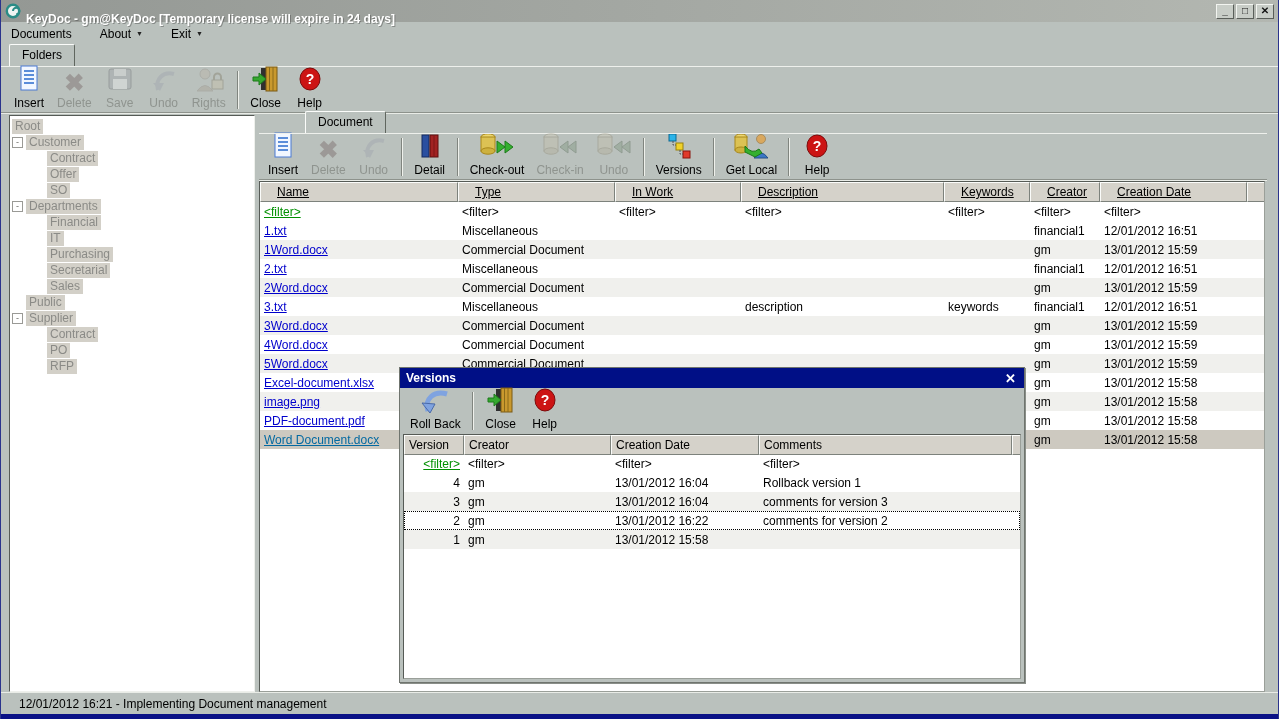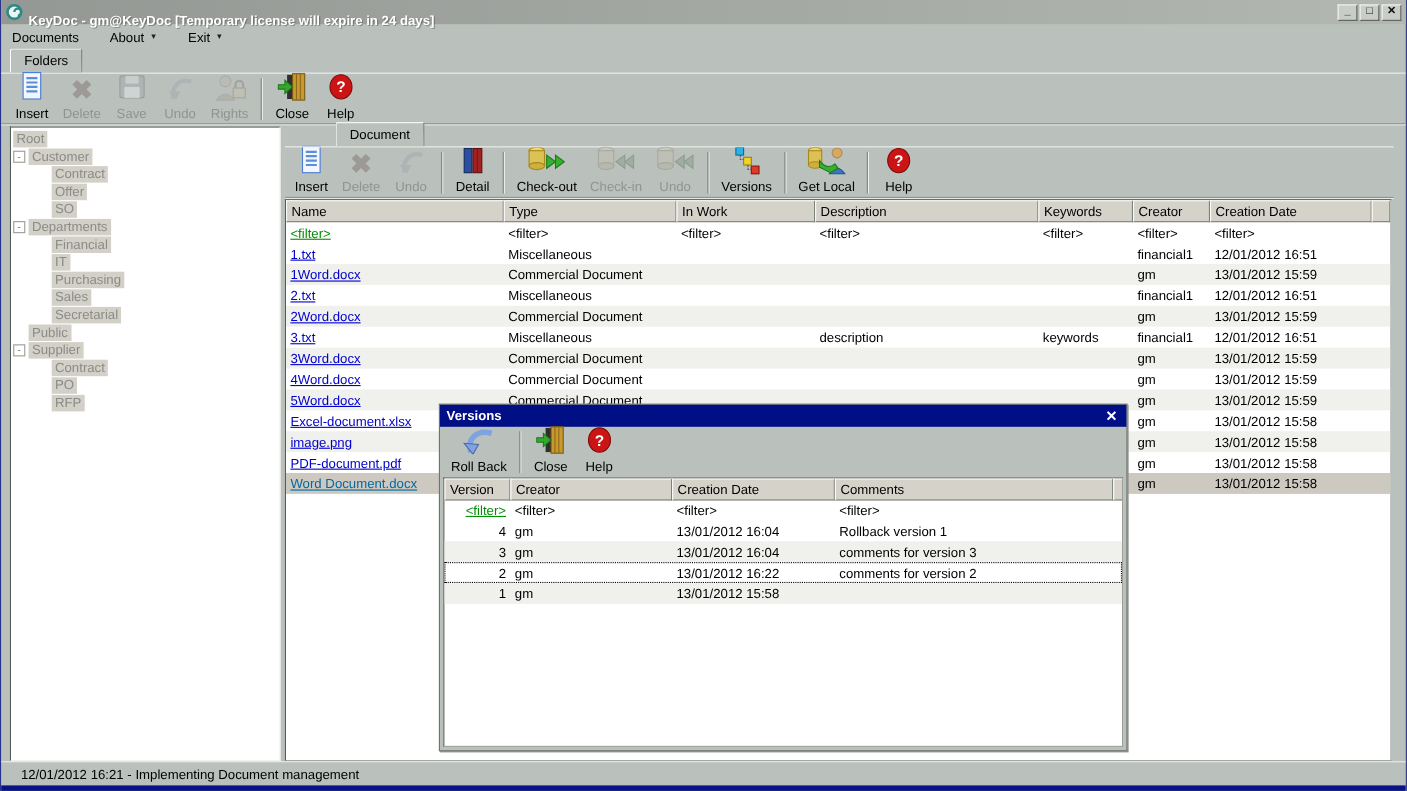--- a/index.html
+++ b/index.html
@@ -61,21 +61,21 @@
   .docpanel { position:absolute; left:258px; top:112px; width:1008px; height:580px; }
   .tabstrip2 { position:relative; height:22px; border-bottom:1px solid #eef0ec; }
   .toolbar2 { height:46px; border-bottom:1px solid #8d928c; box-shadow:0 1px 0 #e9ece7; padding-left:2px; }
 
   
   .maintable { position:absolute; left:0; top:69px; width:1006px; height:511px; background:#fff;
     border:1px solid; border-color:#565b56 #9a9f99 #9a9f99 #565b56; overflow:hidden; }
   .mrow { display:grid; grid-template-columns:198px 157px 126px 203px 86px 70px 147px 1fr; height:19px; align-items:center; }
   .mhead { height:20px; }
   .mhc { height:20px; background:#d5d2ca; border:1px solid; border-color:#fbfcfa #7d827c #7d827c #fbfcfa;
-    padding:1px 4px; display:flex; align-items:center; white-space:nowrap; overflow:hidden; }
+    padding:1px 16px; display:flex; align-items:center; white-space:nowrap; overflow:hidden;text-decoration:underline; }
   .mc { padding:0 4px; white-space:nowrap; overflow:hidden; height:19px; display:flex; align-items:center; }
   .mrow.g { background:#f0f0ed; }
   .mrow.sel { background:#cdc9c0; }
   a.doclink { color:#0000cc; text-decoration:underline; cursor:pointer; }
   a.flink { color:#009000; text-decoration:underline; cursor:pointer; }
   .sel a.doclink { color:#0369a1; }
 
   
   .dialog { position:absolute; left:398px; top:367px; width:626px; height:316px; background:#bac1bd;
     border:1px solid #6f746e; box-shadow:1px 1px 0 #8a8f89; z-index:10; }
@@ -234,24 +234,24 @@
     <div class="trow lvl2">
         <span class="tlabel">Financial</span>
       </div>
     <div class="trow lvl2">
         <span class="tlabel">IT</span>
       </div>
     <div class="trow lvl2">
         <span class="tlabel">Purchasing</span>
       </div>
     <div class="trow lvl2">
+        <span class="tlabel">Secretarial</span>
+      </div>
+    <div class="trow lvl2">
         <span class="tlabel">Sales</span>
-      </div>
-    <div class="trow lvl2">
-        <span class="tlabel">Secretarial</span>
       </div>
     <div class="trow lvl1 nobox">
         <span class="tlabel">Public</span>
       </div>
     <div class="trow lvl1">
         <span class="expander">-</span>
         <span class="tlabel">Supplier</span>
       </div>
     <div class="trow lvl2">
         <span class="tlabel">Contract</span>

